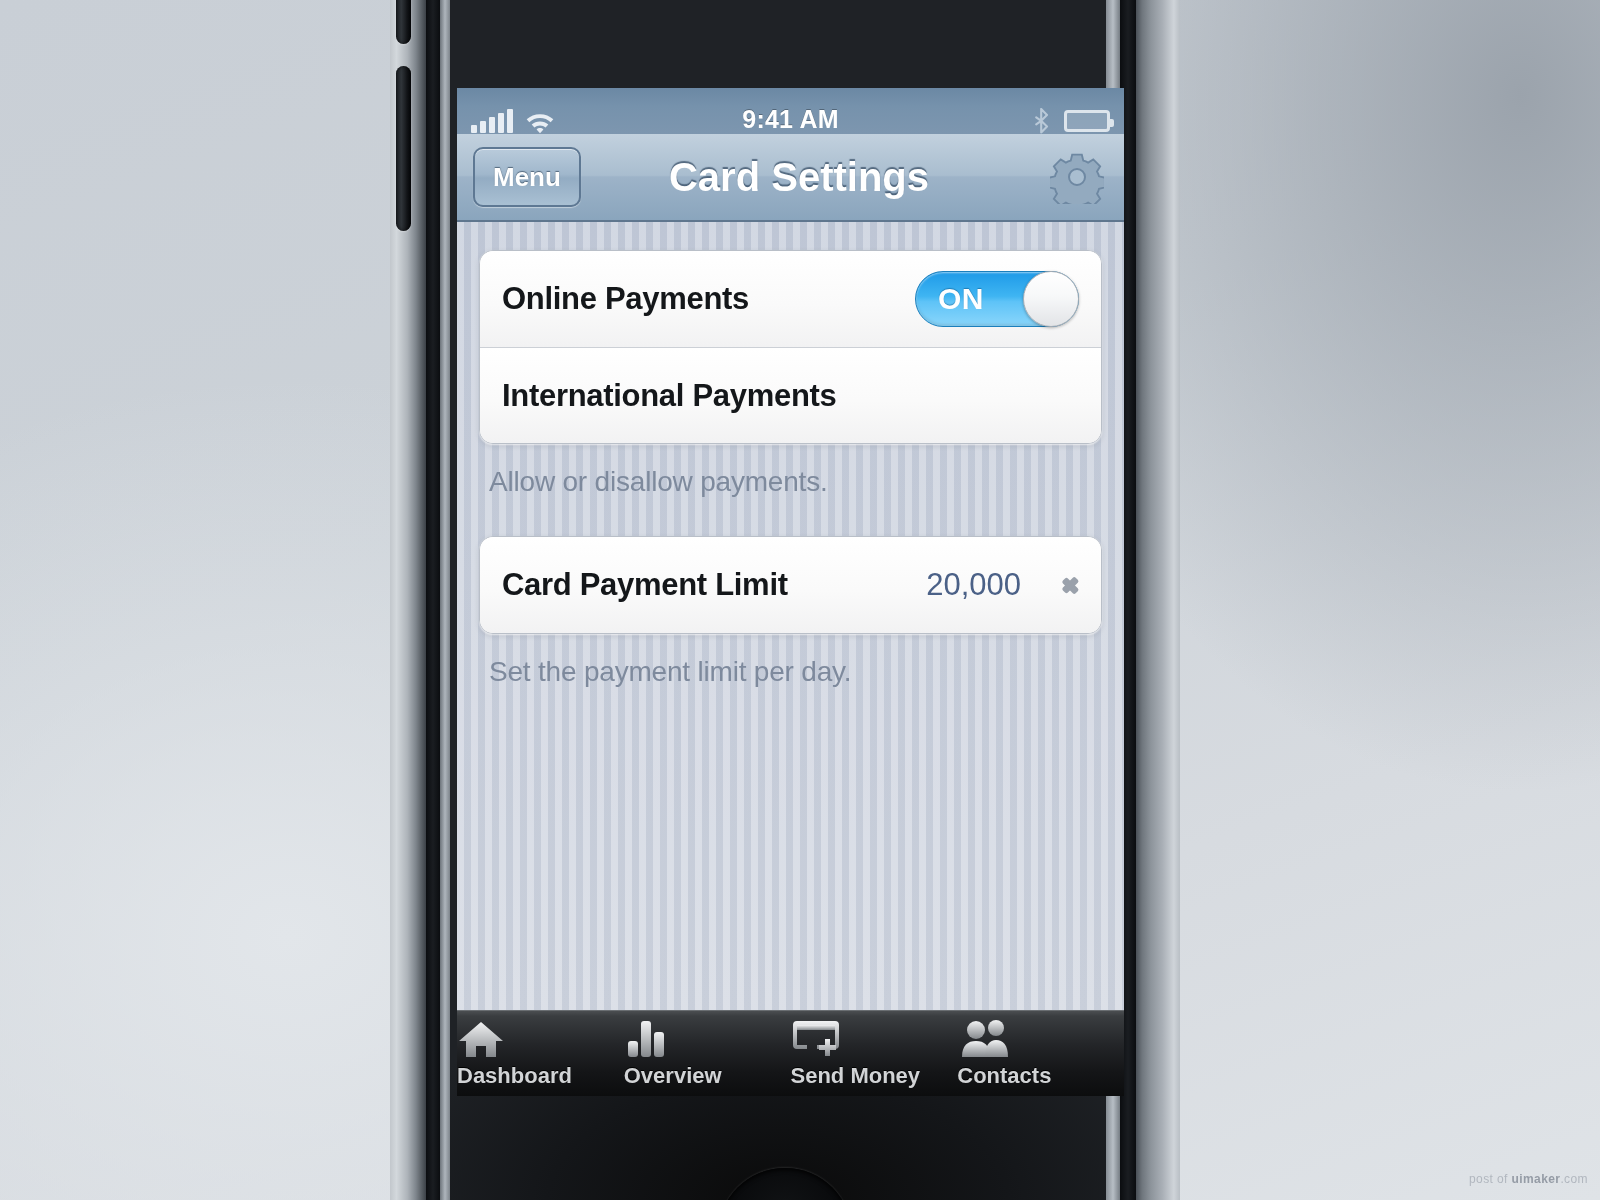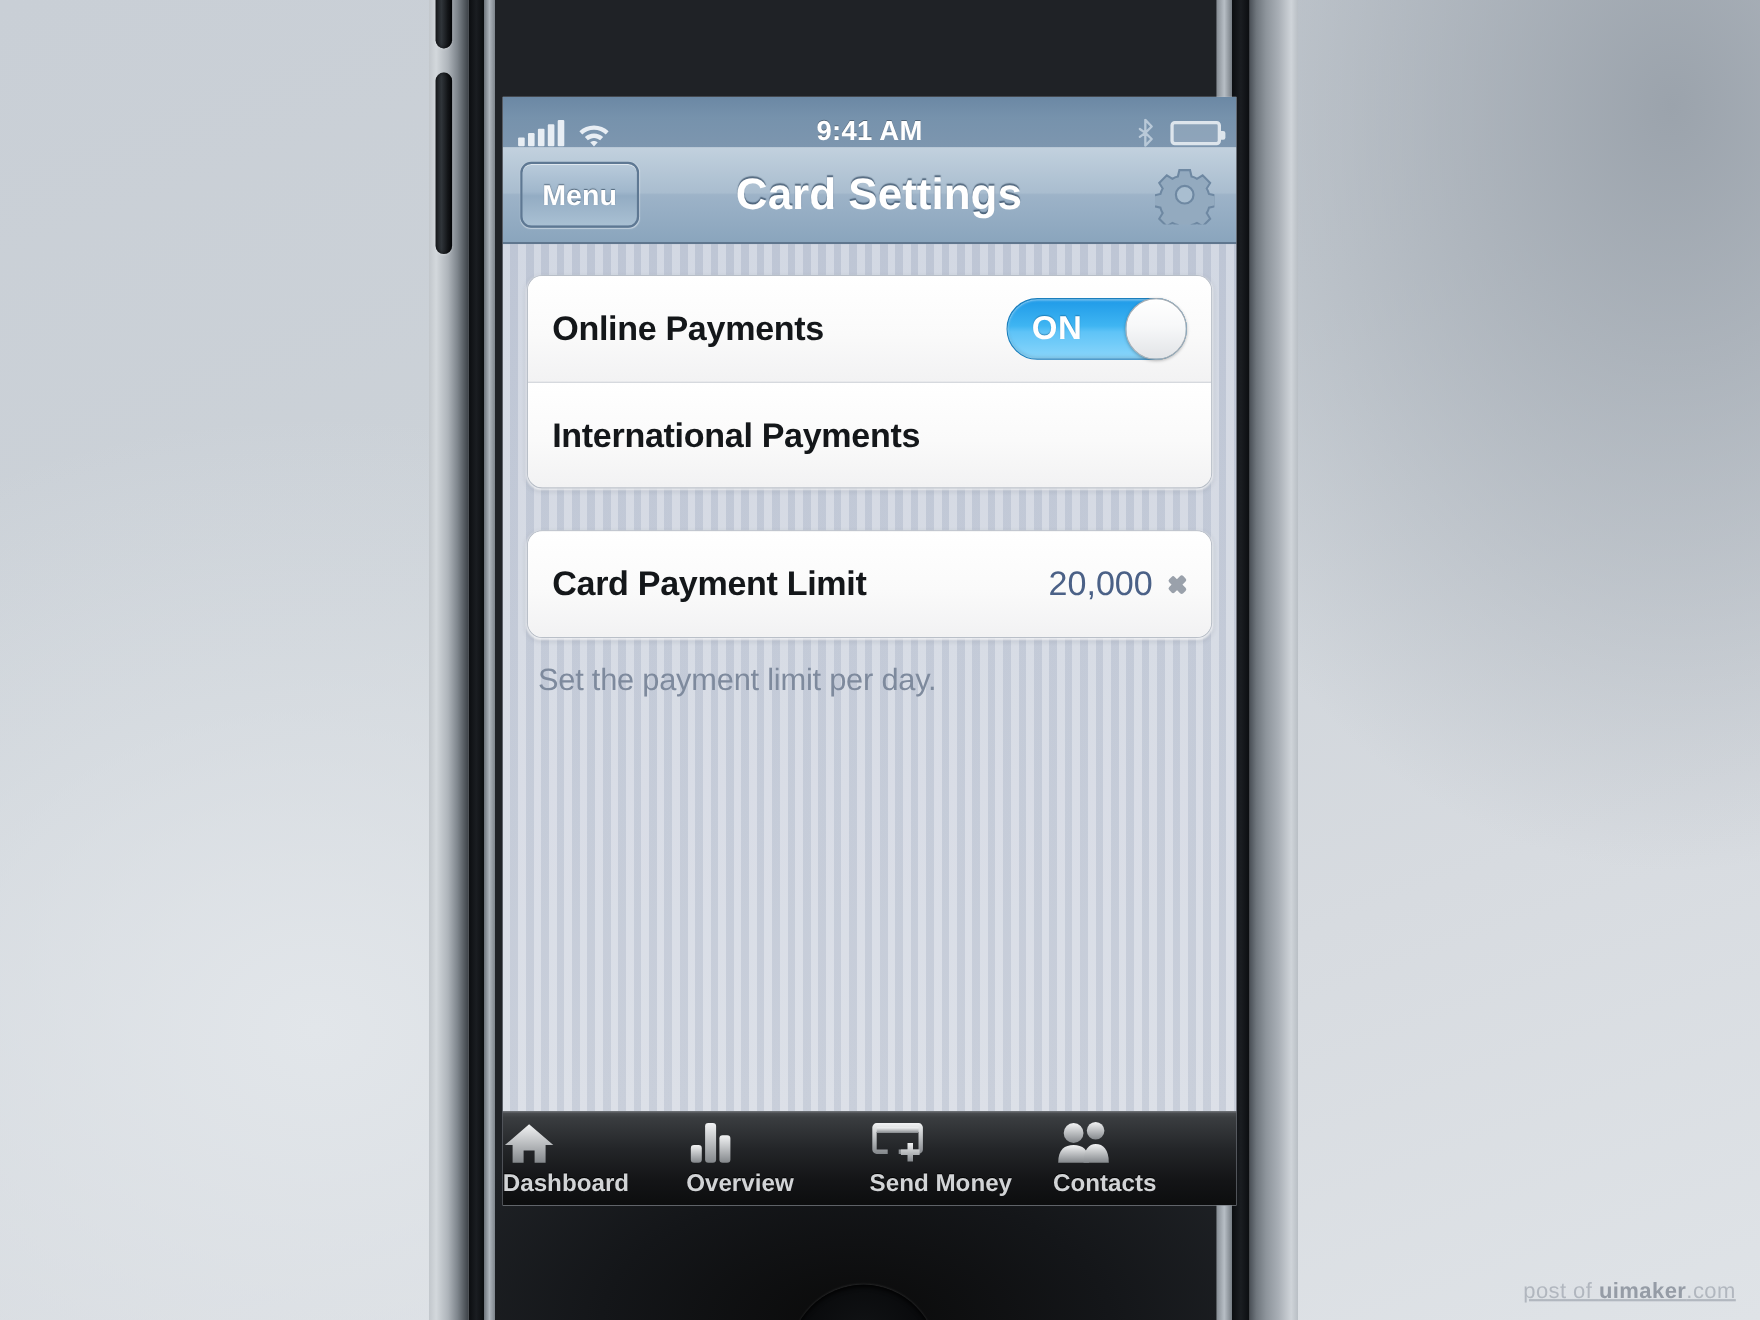--- a/index.html
+++ b/index.html
@@ -247,20 +247,21 @@
   }
 
   .row {
     height: 96px;
     display: flex;
     align-items: center;
     padding: 0 22px;
     box-sizing: border-box;
     background: linear-gradient(to bottom, #ffffff 0%, #fafafa 55%, #f2f2f3 100%);
     cursor: pointer;
+    gap: 27px;
   }
   .row + .row { border-top: 1px solid #ccd0d6; }
 
   .row-label {
     font-size: 31px;
     font-weight: bold;
     color: #14171a;
     letter-spacing: -0.3px;
   }
   .row-spacer { flex: 1; }
@@ -365,26 +366,25 @@
   .tab-label {
     font-size: 22px;
     font-weight: bold;
     color: #d2d4d6;
     text-shadow: 0 -1px 0 #000;
   }
 
   
   #watermark {
     position: absolute;
-    right: 22px;
+    right: 12px;
     bottom: 14px;
-    font-size: 20px;
+    font-size: 12px;
     color: rgba(140,148,158,0.55);
     letter-spacing: 0.4px;
-    text-decoration: underline;
   }
   #watermark b { color: rgba(128,136,148,0.78); font-weight: bold; }
 </style>
 </head>
 <body>
 
 <div id="stage">
 
   <div id="phone">
     <div class="glass"></div>
@@ -464,20 +464,21 @@
           </div>
         </div>
 
         <div class="row">
           <span class="row-label">International Payments</span>
           <span class="row-spacer"></span>
         </div>
 
       </div>
 
+      <div class="footnote">Allow or disallow payments.</div>
 
       <div class="gap-block"></div>
 
       <div class="group">
         <div class="row">
           <span class="row-label">Card Payment Limit</span>
           <span class="row-spacer"></span>
           <span class="row-value">20,000</span>
           <span class="chevron"></span>
         </div>

